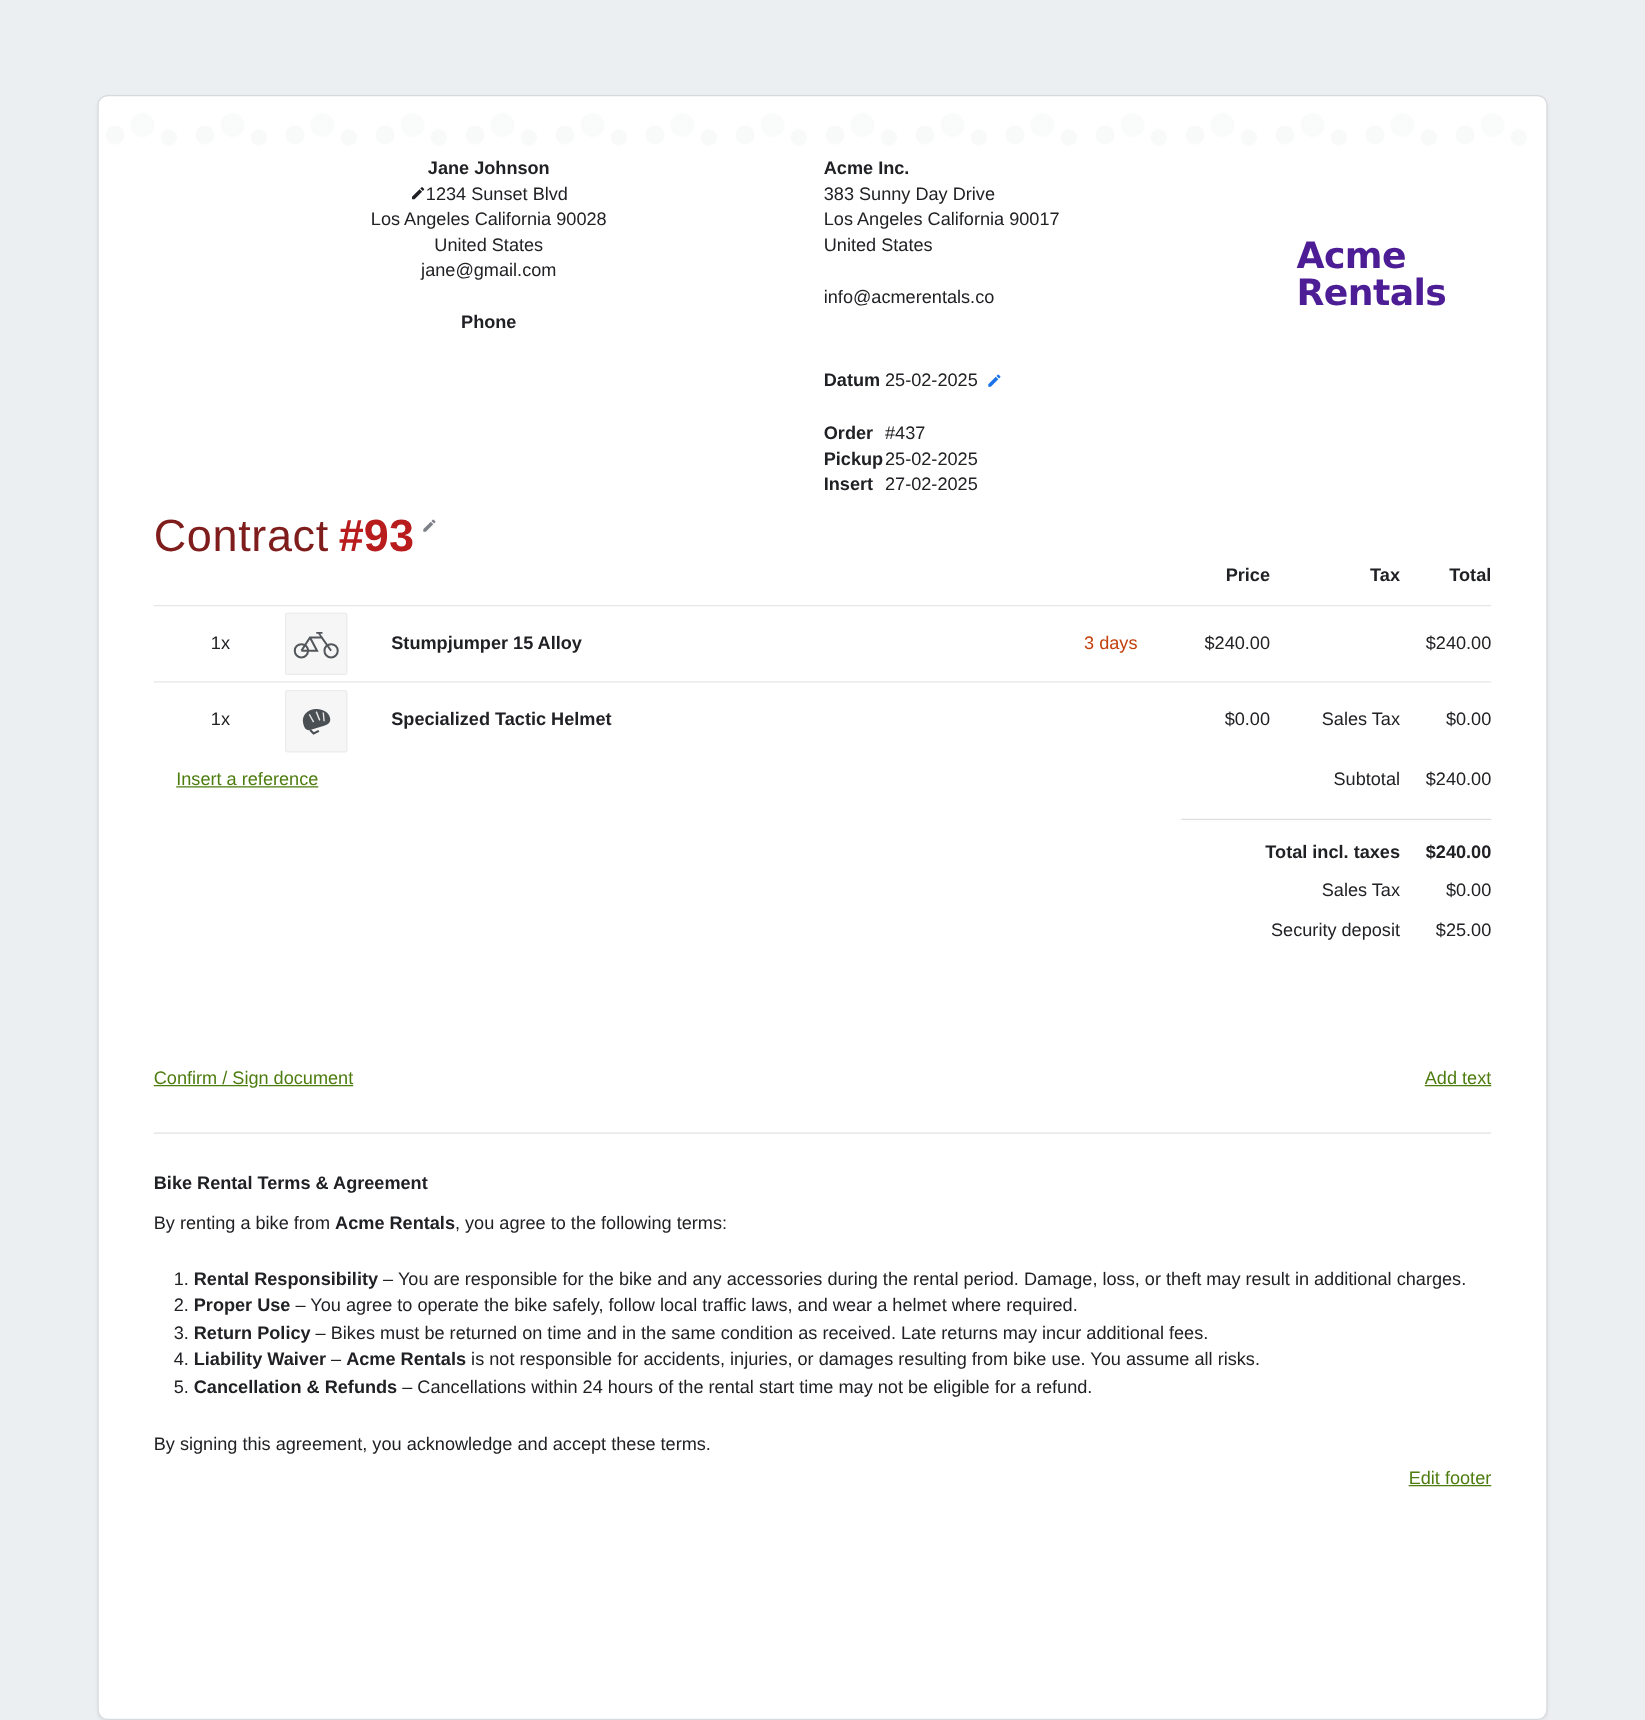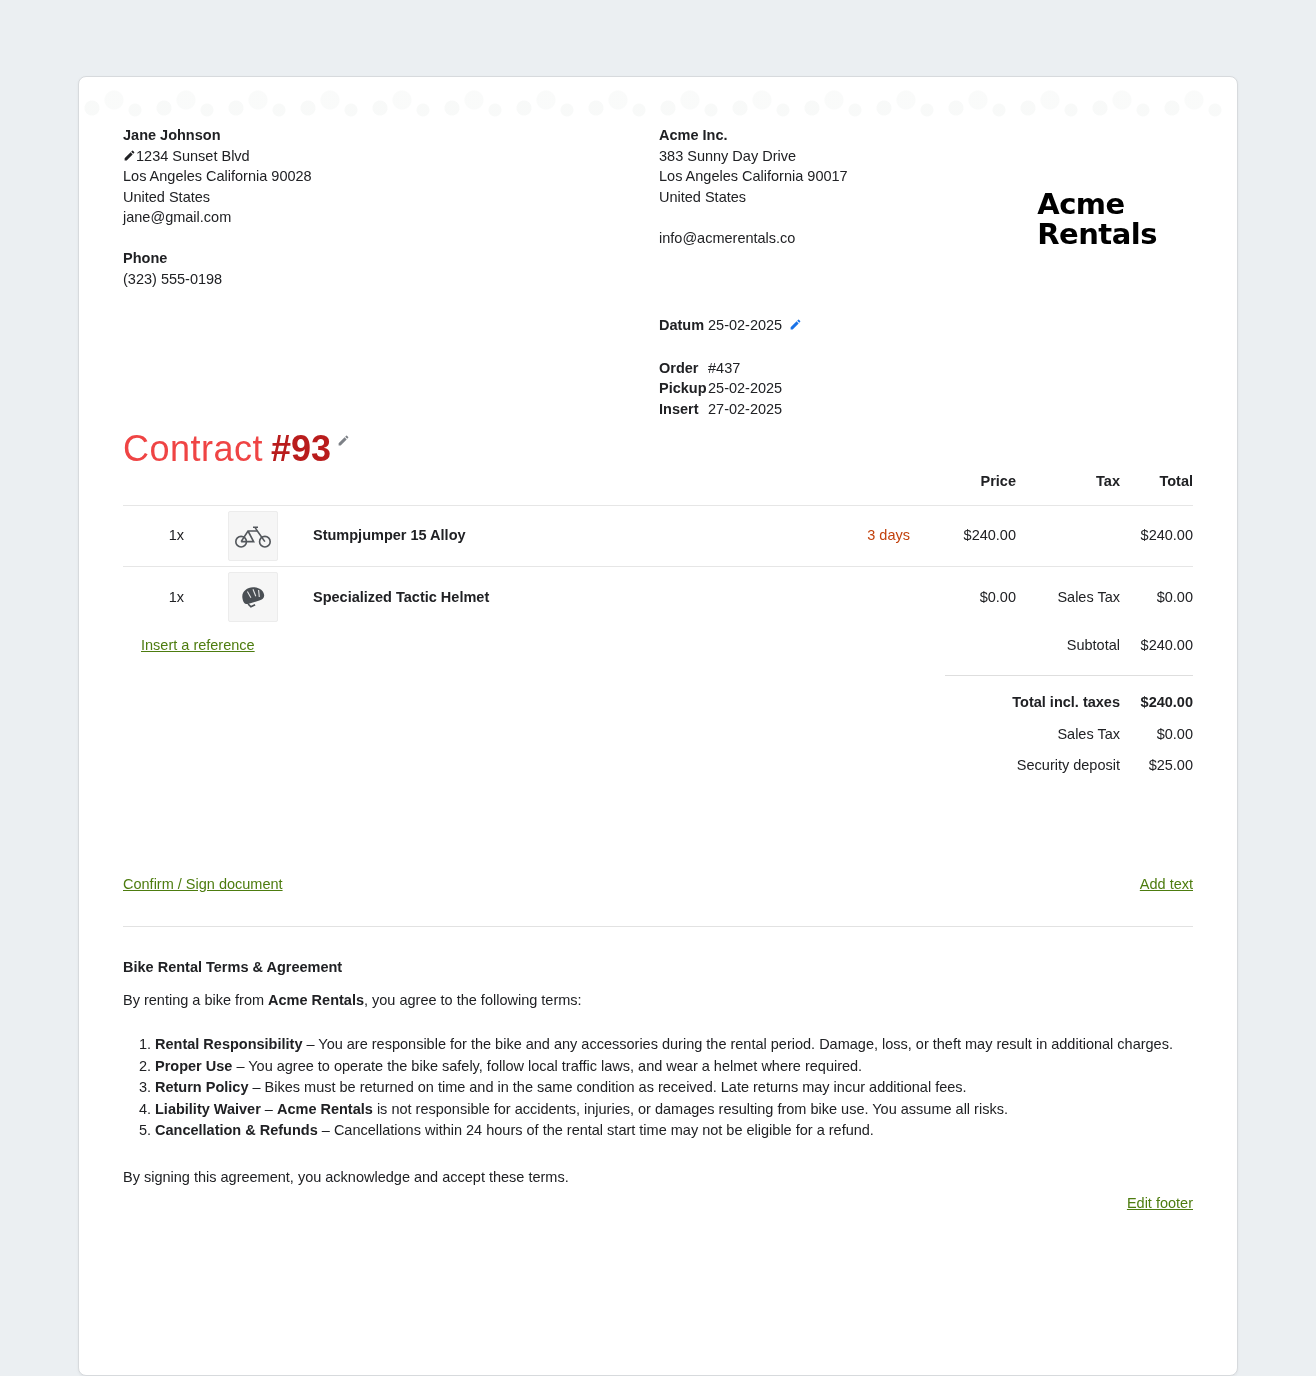--- a/index.html
+++ b/index.html
@@ -23,41 +23,41 @@
     position:absolute; left:1px; top:1px; right:1px; height:40px;
     border-radius:8px 8px 0 0;
     background-image:
       radial-gradient(circle at 12px 30px, rgba(120,145,130,0.05) 7px, transparent 8px),
       radial-gradient(circle at 34px 22px, rgba(120,145,130,0.04) 9px, transparent 10px),
       radial-gradient(circle at 55px 32px, rgba(120,145,130,0.05) 6px, transparent 7px);
     background-size:72px 40px;
     pointer-events:none;
   }
   .top { display:flex; position:relative; }
-  .customer { width:536px; }
+  .customer { width:536px;text-align:center; }
   .company { width:300px; }
   b, .b { font-weight:bold; }
   .muted { color:#c2410c; }
   .blank-line { height:20.5px; }
   .pencil { display:inline-block; width:13px; height:13px; vertical-align:-1px; }
   .pencil svg { width:13px; height:13px; display:block; }
   .logo {
     margin-left:auto; margin-right:36px; margin-top:64px;
     font-family:"DejaVu Sans", sans-serif;
     font-weight:800; font-size:29px; line-height:30px;
-    letter-spacing:-0.5px; color:#000000; text-align:left;
+    letter-spacing:-0.5px; color:#4c1d95; text-align:left;
   }
   .meta { margin-left:536px; margin-top:26px; }
   .meta-row { display:flex; }
   .meta-row .label { width:49px; font-weight:bold; }
   .meta-row.datum { margin-bottom:22px; }
   .meta-row .pencil { margin-left:7px; margin-top:3px; }
 
   .contract-title { margin-top:8px; font-size:36px; line-height:44px; }
-  .contract-title .light { font-weight:300; color:#ef4444; letter-spacing:0.5px; }
+  .contract-title .light { font-weight:300; color:#7f1d1d; letter-spacing:0.5px; }
   .contract-title .num { font-weight:bold; color:#b91c1c; margin-left:8px; }
   .contract-title .pencil { margin-left:6px; vertical-align:14px; }
 
   .table { }
   .trow { display:grid; grid-template-columns:62px 105px 1fr 120px 106px 104px 73px; align-items:center; }
   .thead { align-items:end; padding-bottom:13px; border-bottom:1px solid #e6e6e6; font-weight:bold; }
   .right { text-align:right; }
   .item-row { height:61px; }
   .item-row.bordered { border-bottom:1px solid #e6e6e6; }
   .qty { text-align:right; padding-right:1px; }
@@ -108,21 +108,20 @@
           <svg viewBox="0 0 24 24" fill="#202124">
               <path d="M3 17.25V21h3.75L17.81 9.94l-3.75-3.75L3 17.25zM20.71 7.04c.39-.39.39-1.02 0-1.41l-2.34-2.34a.996.996 0 0 0-1.41 0l-1.83 1.83 3.75 3.75 1.83-1.83z"></path>
             </svg>
         </span><span>1234 Sunset Blvd</span>
       </div>
       <div>Los Angeles California 90028</div>
       <div>United States</div>
       <div>jane@gmail.com</div>
       <div class="blank-line"></div>
       <div class="b">Phone</div>
-      <div>(323) 555-0198</div>
     </div>
 
     <div class="company">
       <div class="b">Acme Inc.</div>
       <div>383 Sunny Day Drive</div>
       <div>Los Angeles California 90017</div>
       <div>United States</div>
       <div class="blank-line"></div>
       <div>info@acmerentals.co</div>
     </div>

